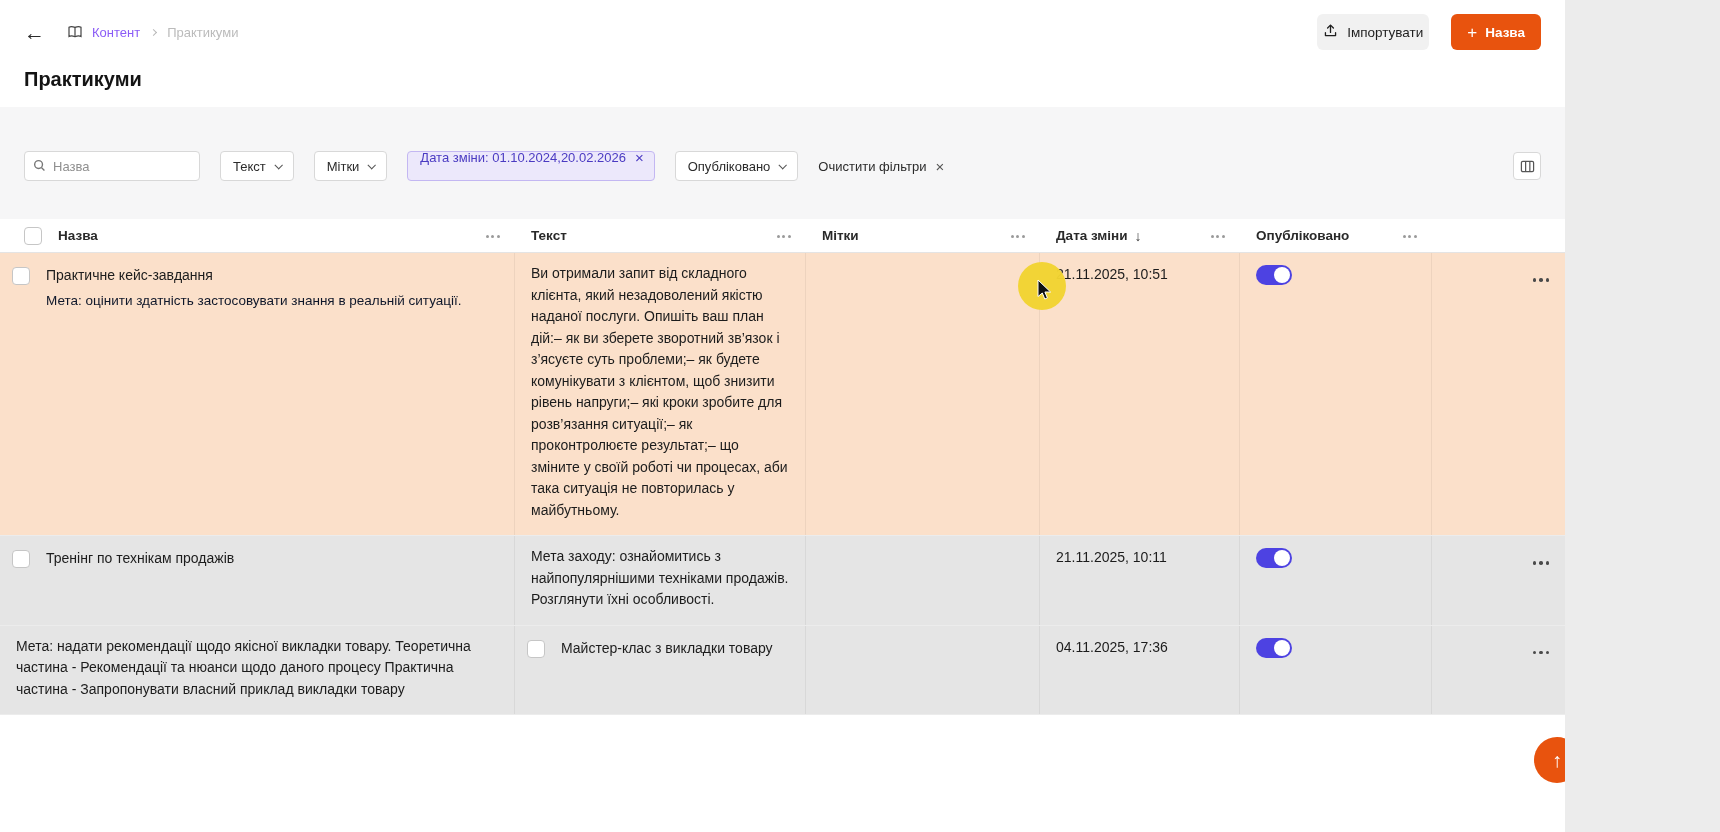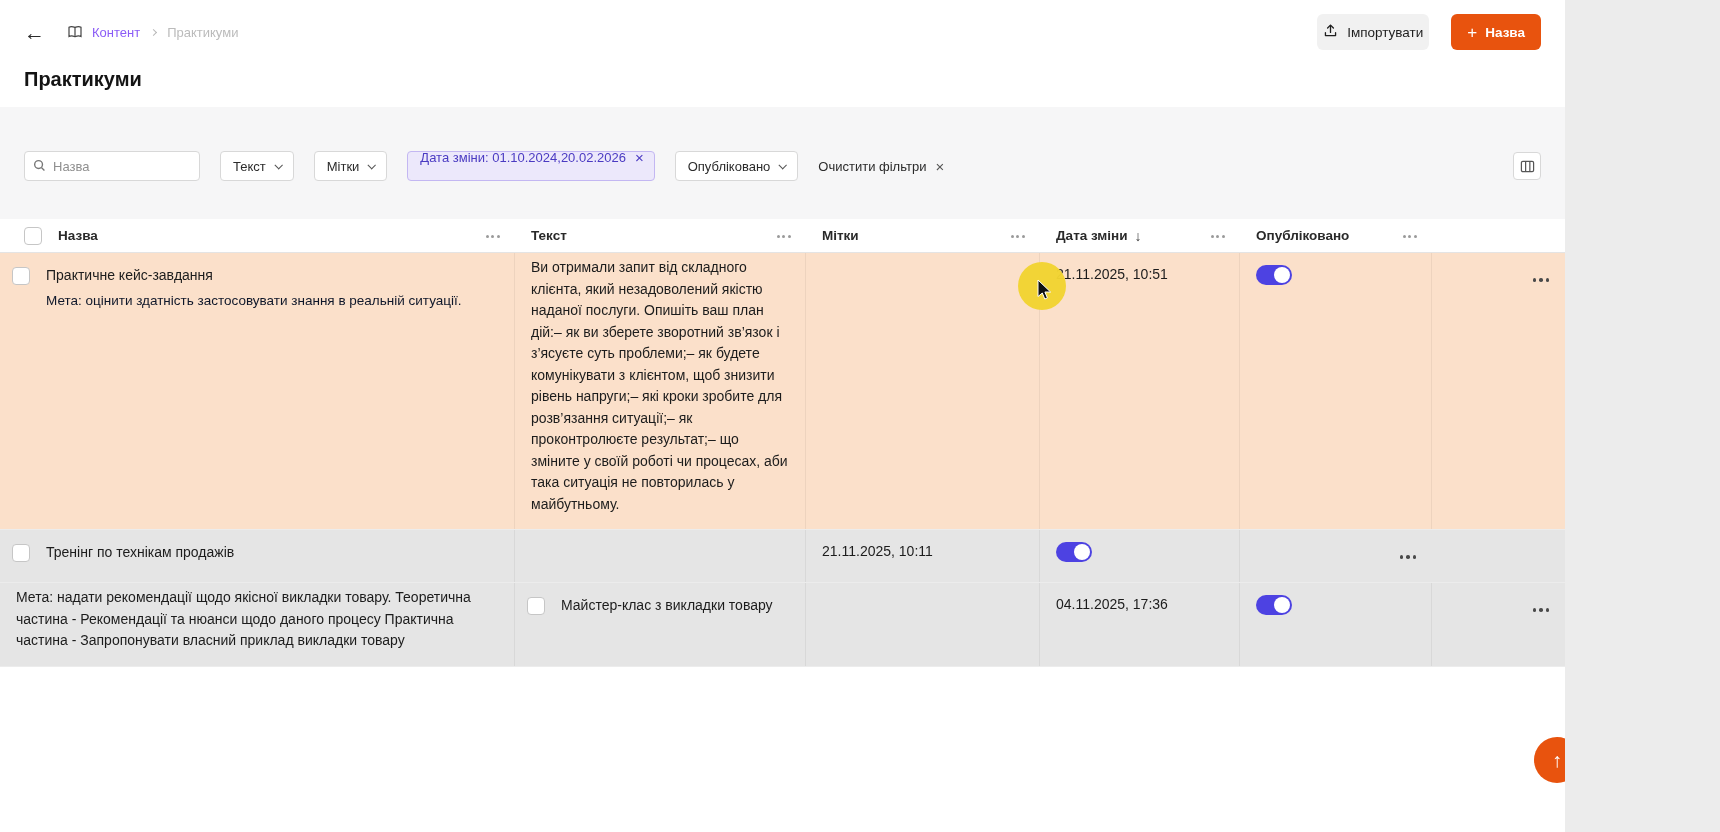--- a/index.html
+++ b/index.html
@@ -49,21 +49,21 @@
   .dots { margin-left: auto; color: #9a9a9a; cursor: pointer; white-space: nowrap; }
   .dots i { display: inline-block; width: 3px; height: 3px; border-radius: 50%; background: currentColor; margin: 0 1.3px; vertical-align: middle; }
   .checkbox { display: inline-block; flex: none; width: 18px; height: 18px; border: 1.5px solid #c6c6c6; border-radius: 4px; background: #fff; cursor: pointer; }
   .trow { border-bottom: 1px solid #ececec; background: #e5e5e5; cursor: pointer; }
   .trow.highlighted { background: var(--row-highlight, #FBE0CA); }
   .trow > .cell { border-right: 1px solid rgba(0,0,0,0.055); min-width: 0; }
   .trow > .cell:last-child { border-right: none; }
   .c-name { padding: 14px 16px 14px 12px; display: flex; gap: 16px; align-items: flex-start; }
   .row-name { font-size: 14px; color: #1c1c1c; }
   .row-subtitle { font-size: 13.5px; color: #0f172a; margin-top: 10px; }
-  .c-text { padding: 4px 16px 14px; font-size: 14px; line-height: 21.5px; color: #1c1c1c; }
+  .c-text { padding: 10px 16px 14px; font-size: 14px; line-height: 21.5px; color: #1c1c1c; }
   .c-tags { padding: 14px 16px; font-size: 14px; }
   .c-date { padding: 13px 16px; font-size: 14px; color: #1c1c1c; }
   .c-pub { padding: 12px 16px; }
   .toggle { display: inline-block; width: 36px; height: 20px; border-radius: 10px; background: var(--accent-purple, #4D42E2); position: relative; cursor: pointer; }
   .toggle::after { content: ""; position: absolute; top: 2px; right: 2px; width: 16px; height: 16px; border-radius: 50%; background: #fff; }
   .c-actions { padding: 14px 12px 14px 16px; display: flex; justify-content: flex-end; align-items: flex-start; }
   .action-dots { margin-left: 0; color: #4a4a4a; padding: 3px 2px; }
   .action-dots i { width: 3.5px; height: 3.5px; margin: 0 1.6px; }
 
   
@@ -198,20 +198,21 @@
             </div>
   </div>
           <div class="grid trow">
     <div class="cell c-name">
       <span class="checkbox"></span>
       <div>
         <div class="row-name">Тренінг по технікам продажів</div>
 
       </div>
     </div>
+    <div class="cell c-text">Мета заходу: ознайомитись з найпопулярнішими техніками продажів. Розглянути їхні особливості.</div>
     <div class="cell c-tags"></div>
     <div class="cell c-date">21.11.2025, 10:11</div>
     <div class="cell c-pub"><span class="toggle"></span></div>
     <div class="cell c-actions">
               <span class="dots action-dots"><i></i><i></i><i></i></span>
             </div>
   </div>
           <div class="grid trow">
     <div class="cell c-text">Мета: надати рекомендації щодо якісної викладки товару. Теоретична частина - Рекомендації та нюанси щодо даного процесу Практична частина - Запропонувати власний приклад викладки товару</div>
     <div class="cell c-name">

